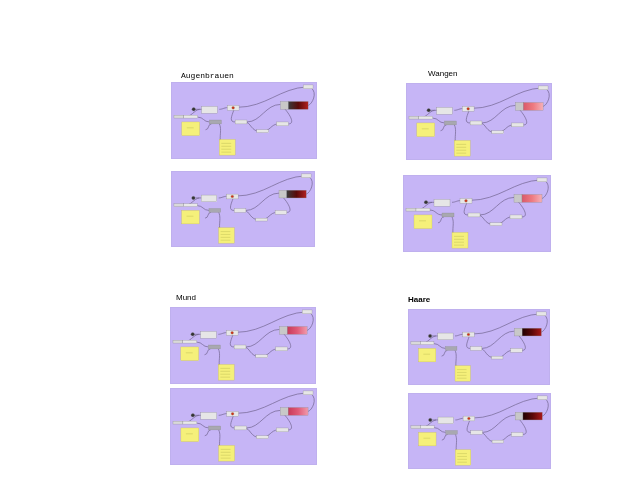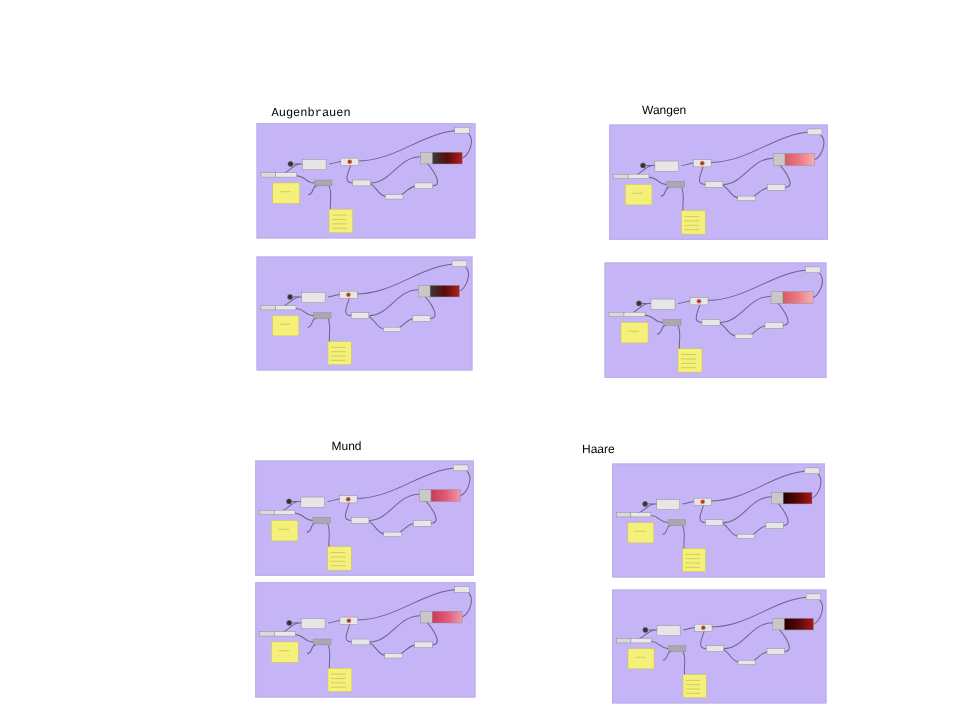--- a/index.html
+++ b/index.html
@@ -203,21 +203,21 @@
   </g>
   <g stroke="#a0a040" stroke-width="0.3">
     <line x1="50" y1="62" x2="60" y2="62"></line>
           <line x1="50" y1="65" x2="60" y2="65"></line>
     <line x1="50" y1="68" x2="60" y2="68"></line>
           <line x1="50" y1="71" x2="60" y2="71"></line>
     <line x1="15" y1="46" x2="22" y2="46"></line>
   </g>
 </svg>
     </div>
-    <div class="section-title" style="left: 176px; top: 293px; margin-left: 45px;">Mund</div>
+    <div class="section-title" style="left: 176px; top: 293px;">Mund</div>
     <div class="panel" style="left: 170px; top: 307px; width: 146px; height: 77px; background: rgb(198, 181, 246);">
 <svg viewBox="0 0 146 77" preserveAspectRatio="none">
   <defs>
           <linearGradient id="g4" x1="0" x2="1">
     <stop offset="0" stop-color="#c83a5a"></stop>
             <stop offset="0.5" stop-color="#e05a78"></stop>
             <stop offset="1" stop-color="#f09aac"></stop>
   </linearGradient>
         </defs>
   <g fill="none" stroke="#6f628c" stroke-width="0.7">
@@ -302,21 +302,21 @@
   </g>
   <g stroke="#a0a040" stroke-width="0.3">
     <line x1="50" y1="62" x2="60" y2="62"></line>
           <line x1="50" y1="65" x2="60" y2="65"></line>
     <line x1="50" y1="68" x2="60" y2="68"></line>
           <line x1="50" y1="71" x2="60" y2="71"></line>
     <line x1="15" y1="46" x2="22" y2="46"></line>
   </g>
 </svg>
     </div>
-    <div class="section-title" style="left: 388px; top: 295px;">Haare</div>
+    <div class="section-title" style="left: 408px; top: 295px; font-weight: bold;">Haare</div>
     <div class="panel" style="left: 408px; top: 309px; width: 142px; height: 76px; background: rgb(198, 181, 246);">
 <svg viewBox="0 0 146 77" preserveAspectRatio="none">
   <defs>
           <linearGradient id="g6" x1="0" x2="1">
     <stop offset="0" stop-color="#200000"></stop>
             <stop offset="0.5" stop-color="#5a0808"></stop>
             <stop offset="1" stop-color="#a81818"></stop>
   </linearGradient>
         </defs>
   <g fill="none" stroke="#6f628c" stroke-width="0.7">

